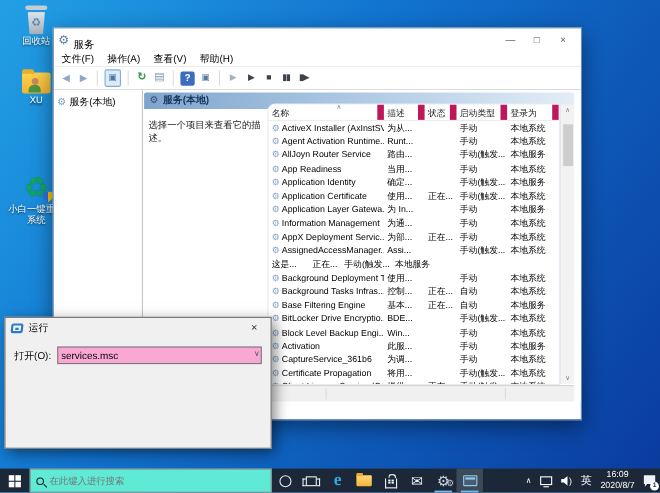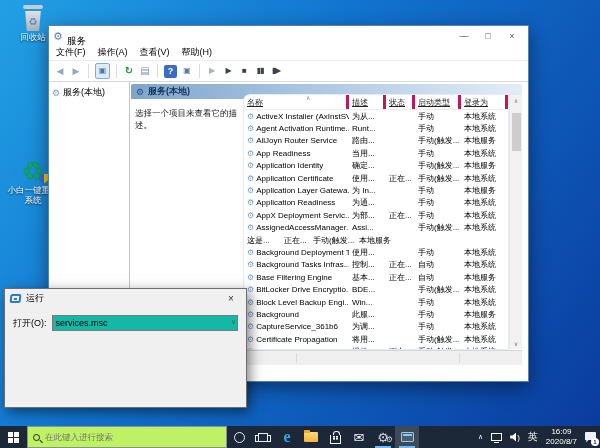--- a/index.html
+++ b/index.html
@@ -27,21 +27,21 @@
     background:linear-gradient(90deg,#2f6fe4 50%,#f4c20d 50%); clip-path:polygon(0 0,100% 0,100% 62%,50% 100%,0 62%); }
 
   
   .svc-win { position:absolute; left:48px; top:25px; width:481px; height:357px; background:#fff;
     border:1px solid #5c83ad; box-shadow:0 6px 18px rgba(0,0,0,.45); }
   .svc-title { height:20px; display:flex; align-items:center; padding:0 4px; background:#fff; }
   .svc-title .appicon { color:#5d7fae; font-size:11px; margin-right:4px; }
   .svc-title .ttl { flex:1; font-size:9.5px;margin-top:10px; }
   .winbtns { display:flex; }
   .winbtns span { width:24px; text-align:center; color:#555; font-size:9px; line-height:18px; }
-  .svc-menu { height:15px; display:flex; align-items:flex-start; gap:12px; padding:0 7px; background:#fff; border-bottom:1px solid #ececec; font-size:9px; }
+  .svc-menu { height:15px; display:flex; align-items:center; gap:12px; padding:0 7px; background:#fff; border-bottom:1px solid #ececec; font-size:9px; }
   .svc-tools { height:21px; display:flex; align-items:center; gap:4px; padding:0 5px; background:#fff; border-bottom:1px solid #d9d9d9; }
   .svc-tools .tsep { width:1px; height:14px; background:#dcdcdc; margin:0 2px; }
   .ti { font-size:10px; line-height:14px; min-width:12px; text-align:center; }
   .ti.nav { color:#8fa8c4; font-size:9px; }
   .ti.boxed { border:1px solid #7ab0e0; background:#ddebf8; border-radius:2px; color:#4a76a8; font-size:8px; width:15px; }
   .ti.refresh { color:#2c9440; font-weight:bold; }
   .ti.export { color:#7a92b0; }
   .ti.helpq { background:#3a6cc0; color:#fff; border-radius:2px; width:13px; font-size:9px; font-weight:bold; line-height:13px; }
   .ti.pane { color:#5a7ba0; font-size:8px; }
   .ti.dim { color:#a8b2bc; font-size:8px; }
@@ -51,21 +51,21 @@
   .tree-item { display:flex; align-items:center; gap:3px; font-size:9px; white-space:nowrap; }
   .tree-item .tico { color:#7d9cc0; font-size:9px; }
   .mmc-bar { position:absolute; left:82px; right:6px; top:2px; height:15px;
     background:linear-gradient(90deg,#7fa5cd 0%,#aac6e2 45%,#e3edf7 100%); display:flex; align-items:center; padding:0 5px;
     color:#17355e; font-weight:bold; font-size:9px; border-radius:2px 2px 0 0; }
   .mmc-bar .tico { color:#2d4f7c; margin-right:4px; font-size:9px; font-weight:normal; }
   .svc-hint { position:absolute; left:86px; top:26px; width:108px; font-size:8.5px; color:#1a1a1a; }
   .svc-list { position:absolute; left:195px; top:13px; width:264px; bottom:16px; background:#fff;
     border-radius:6px 0 0 0; overflow:hidden; box-shadow:0 0 0 1px #e4ecf4; }
   .lhead { display:flex; height:15px; border-bottom:1px solid #ececec; position:relative; }
-  .lhead .hc { font-size:8px; color:#222; padding:2px 3px 0 3px; border-right:3px solid #be185d; white-space:nowrap; overflow:hidden;text-decoration:underline; }
+  .lhead .hc { font-size:8px; color:#222; padding:2px 3px 0 3px; border-right:6px solid #be185d; white-space:nowrap; overflow:hidden; }
   .sortcaret { position:absolute; left:62px; top:-1px; font-size:6px; color:#888; }
   .c0{width:105px;} .c1{width:37px;} .c2{width:29px;} .c3{width:46px;} .c4{flex:1;}
   .rows { }
   .svc-row { display:flex; height:12.4px; align-items:center; }
   .svc-row .cell { font-size:8px; padding:0 3px; white-space:nowrap; overflow:hidden; }
   .svc-row .cell.c0 { display:flex; align-items:center; gap:2px; }
   .gear8:before { content:"⚙"; color:#7d9cc0; font-size:8px; }
   .svc-scroll { position:absolute; right:6px; top:13px; bottom:16px; width:13px; background:#f2f2f2; border-left:1px solid #e6e6e6;
     display:flex; flex-direction:column; align-items:center; justify-content:space-between; color:#7a7a7a; font-size:6px; }
   .svc-scroll .thumb { position:absolute; top:18px; left:2px; width:9px; height:38px; background:#cdcdcd; }
@@ -82,33 +82,33 @@
   .runico { display:inline-block; border:2px solid #2f7ac0; border-radius:2px; transform:skewX(-6deg); position:relative; background:#eaf3fb; }
   .runico.small { width:11px; height:9px; }
   .runico.big { width:27px; height:21px; }
   .runico:before { content:""; position:absolute; left:2px; top:2px; right:2px; height:2px; background:#2f7ac0; }
   .run-body { padding:6px 8px 0 8px; display:flex; gap:10px; }
   .run-msg { font-size:8.5px; line-height:1.45; color:#111; width:182px; }
   .run-open { display:flex; align-items:center; padding:8px 8px 0 8px; gap:5px; }
   .run-open label { font-size:9px; white-space:nowrap; }
   .run-combo { flex:1; position:relative; }
   .run-combo input { width:100%; height:16px; border:1px solid #7a7a7a; font-size:9px; padding:0 14px 0 3px;
-    font-family:"Liberation Sans","DejaVu Sans",sans-serif; background:#14b8a6; }
+    font-family:"Liberation Sans","DejaVu Sans",sans-serif; background:#f9a8d4; }
   .run-combo .dd { position:absolute; right:2px; top:3px; font-size:7px; color:#555; }
   .run-btns { display:flex; justify-content:flex-end; gap:9px; padding:14px 17px 0 0; }
   .run-btns button { width:47px; height:16px; font-size:9px; background:#e1e1e1; border:1px solid #adadad;
     font-family:"Liberation Sans","DejaVu Sans",sans-serif; }
   .run-btns button.def { border:1px solid #0078d7; box-shadow:inset 0 0 0 1px #cfe4f7; }
 
   
   .taskbar { position:absolute; left:0; bottom:0; width:600px; height:22px; background:#1c2838; display:flex; align-items:stretch; z-index:50; }
   .tb-start { width:27px; display:flex; align-items:center; justify-content:center; }
   .winlogo { width:11px; height:11px; display:grid; grid-template-columns:5px 5px; grid-template-rows:5px 5px; gap:1px; }
   .winlogo i { background:#fff; }
-  .tb-search { width:200px; background:#bef264; border:1px solid #8a9096; display:flex; align-items:center; padding:0 5px; gap:5px; }
+  .tb-search { width:220px; background:#5eead4; border:1px solid #8a9096; display:flex; align-items:center; padding:0 5px; gap:5px; }
   .mag { width:7px; height:7px; border:1.4px solid #222; border-radius:50%; position:relative; flex:none; }
   .mag:after { content:""; position:absolute; width:4px; height:1.4px; background:#222; transform:rotate(45deg); left:5px; top:6px; }
   .tb-search input { border:none; background:transparent; outline:none; font-size:8.5px; color:#333; width:160px;
     font-family:"Liberation Sans","DejaVu Sans",sans-serif; }
   .tb-ico { width:24px; display:flex; align-items:center; justify-content:center; position:relative; }
   .tb-ico.active { background:#3d4b59; }
   .tb-ico .under { position:absolute; bottom:0; left:4px; right:4px; height:2px; background:#76b9ed; }
   .cortana { width:11px; height:11px; border:1.5px solid #e8eef3; border-radius:50%; }
   .tview { width:10px; height:9px; border:1.3px solid #e8eef3; position:relative; }
   .tview:before { content:""; position:absolute; left:-4px; top:1px; width:2px; height:5px; border:1px solid #e8eef3; border-right:none; }
@@ -144,20 +144,31 @@
 
 <div class="desktop">
 
   <div class="dicon" style="top:3px">
     <div class="art">
       <div class="bin-lid"></div>
       <div class="bin-body">♻</div>
     </div>
     <div class="lbl">回收站</div>
   </div>
+  <div class="dicon" style="top:57px">
+    <div class="art">
+      <div class="xu-folder">
+          <div class="xu-person">
+            <div class="head"></div>
+            <div class="bodyy"></div>
+          </div>
+        </div>
+    </div>
+    <div class="lbl">XU</div>
+  </div>
   <div class="dicon" style="top:156px">
     <div class="art">
       <span class="xb-recycle">♻</span>
         <span class="xb-shield"></span>
     </div>
     <div class="lbl">小白一键重装系统</div>
   </div>
 
   <div class="svc-win">
     <div class="svc-title">
@@ -290,21 +301,21 @@
               </span>
               <span class="cell c1">为 In...</span>
               <span class="cell c2"></span>
               <span class="cell c3">手动</span>
               <span class="cell c4">本地服务</span>
             </div>
 
             <div class="svc-row">
               <span class="cell c0">
                 <i class="gear8"></i>
-                <span>Application Readiness</span>
+                <span>Information Management</span>
               </span>
               <span class="cell c1">为通...</span>
               <span class="cell c2"></span>
               <span class="cell c3">手动</span>
               <span class="cell c4">本地系统</span>
             </div>
 
             <div class="svc-row">
               <span class="cell c0">
                 <i class="gear8"></i>
@@ -385,21 +396,21 @@
               </span>
               <span class="cell c1">Win...</span>
               <span class="cell c2"></span>
               <span class="cell c3">手动</span>
               <span class="cell c4">本地系统</span>
             </div>
 
             <div class="svc-row">
               <span class="cell c0">
                 <i class="gear8"></i>
-                <span>Background</span>
+                <span>Activation</span>
               </span>
               <span class="cell c1">此服...</span>
               <span class="cell c2"></span>
               <span class="cell c3">手动</span>
               <span class="cell c4">本地服务</span>
             </div>
 
             <div class="svc-row">
               <span class="cell c0">
                 <i class="gear8"></i>

